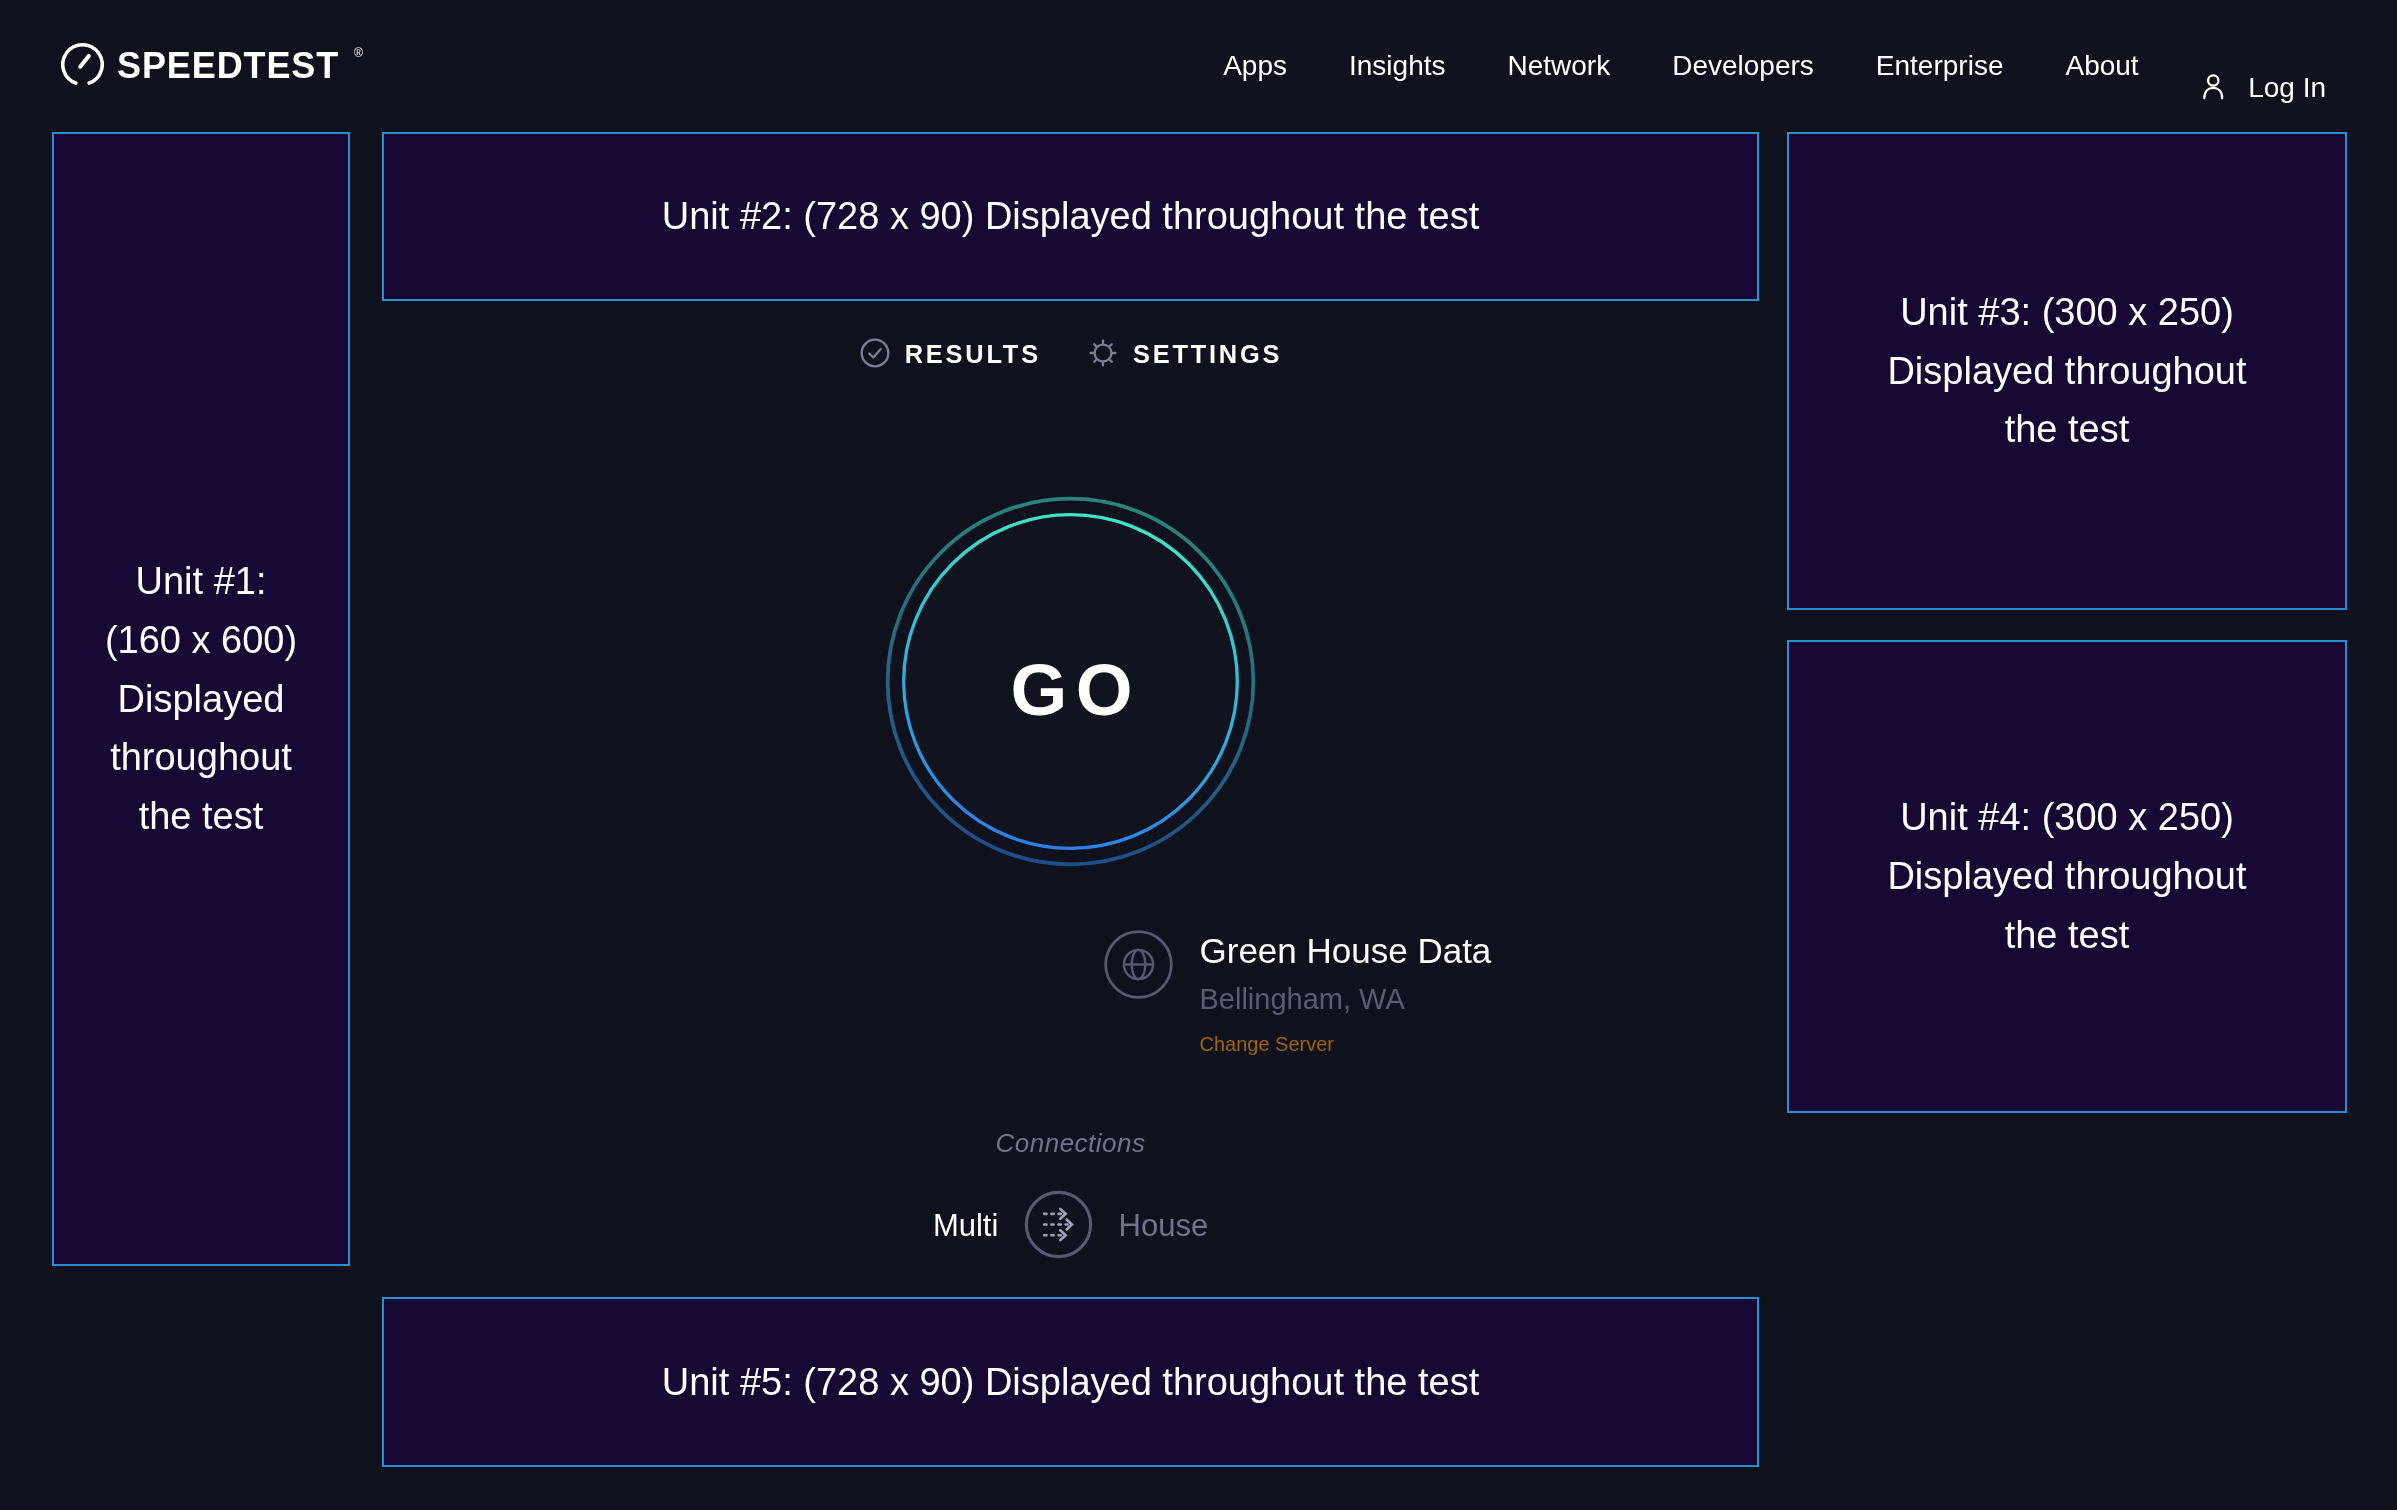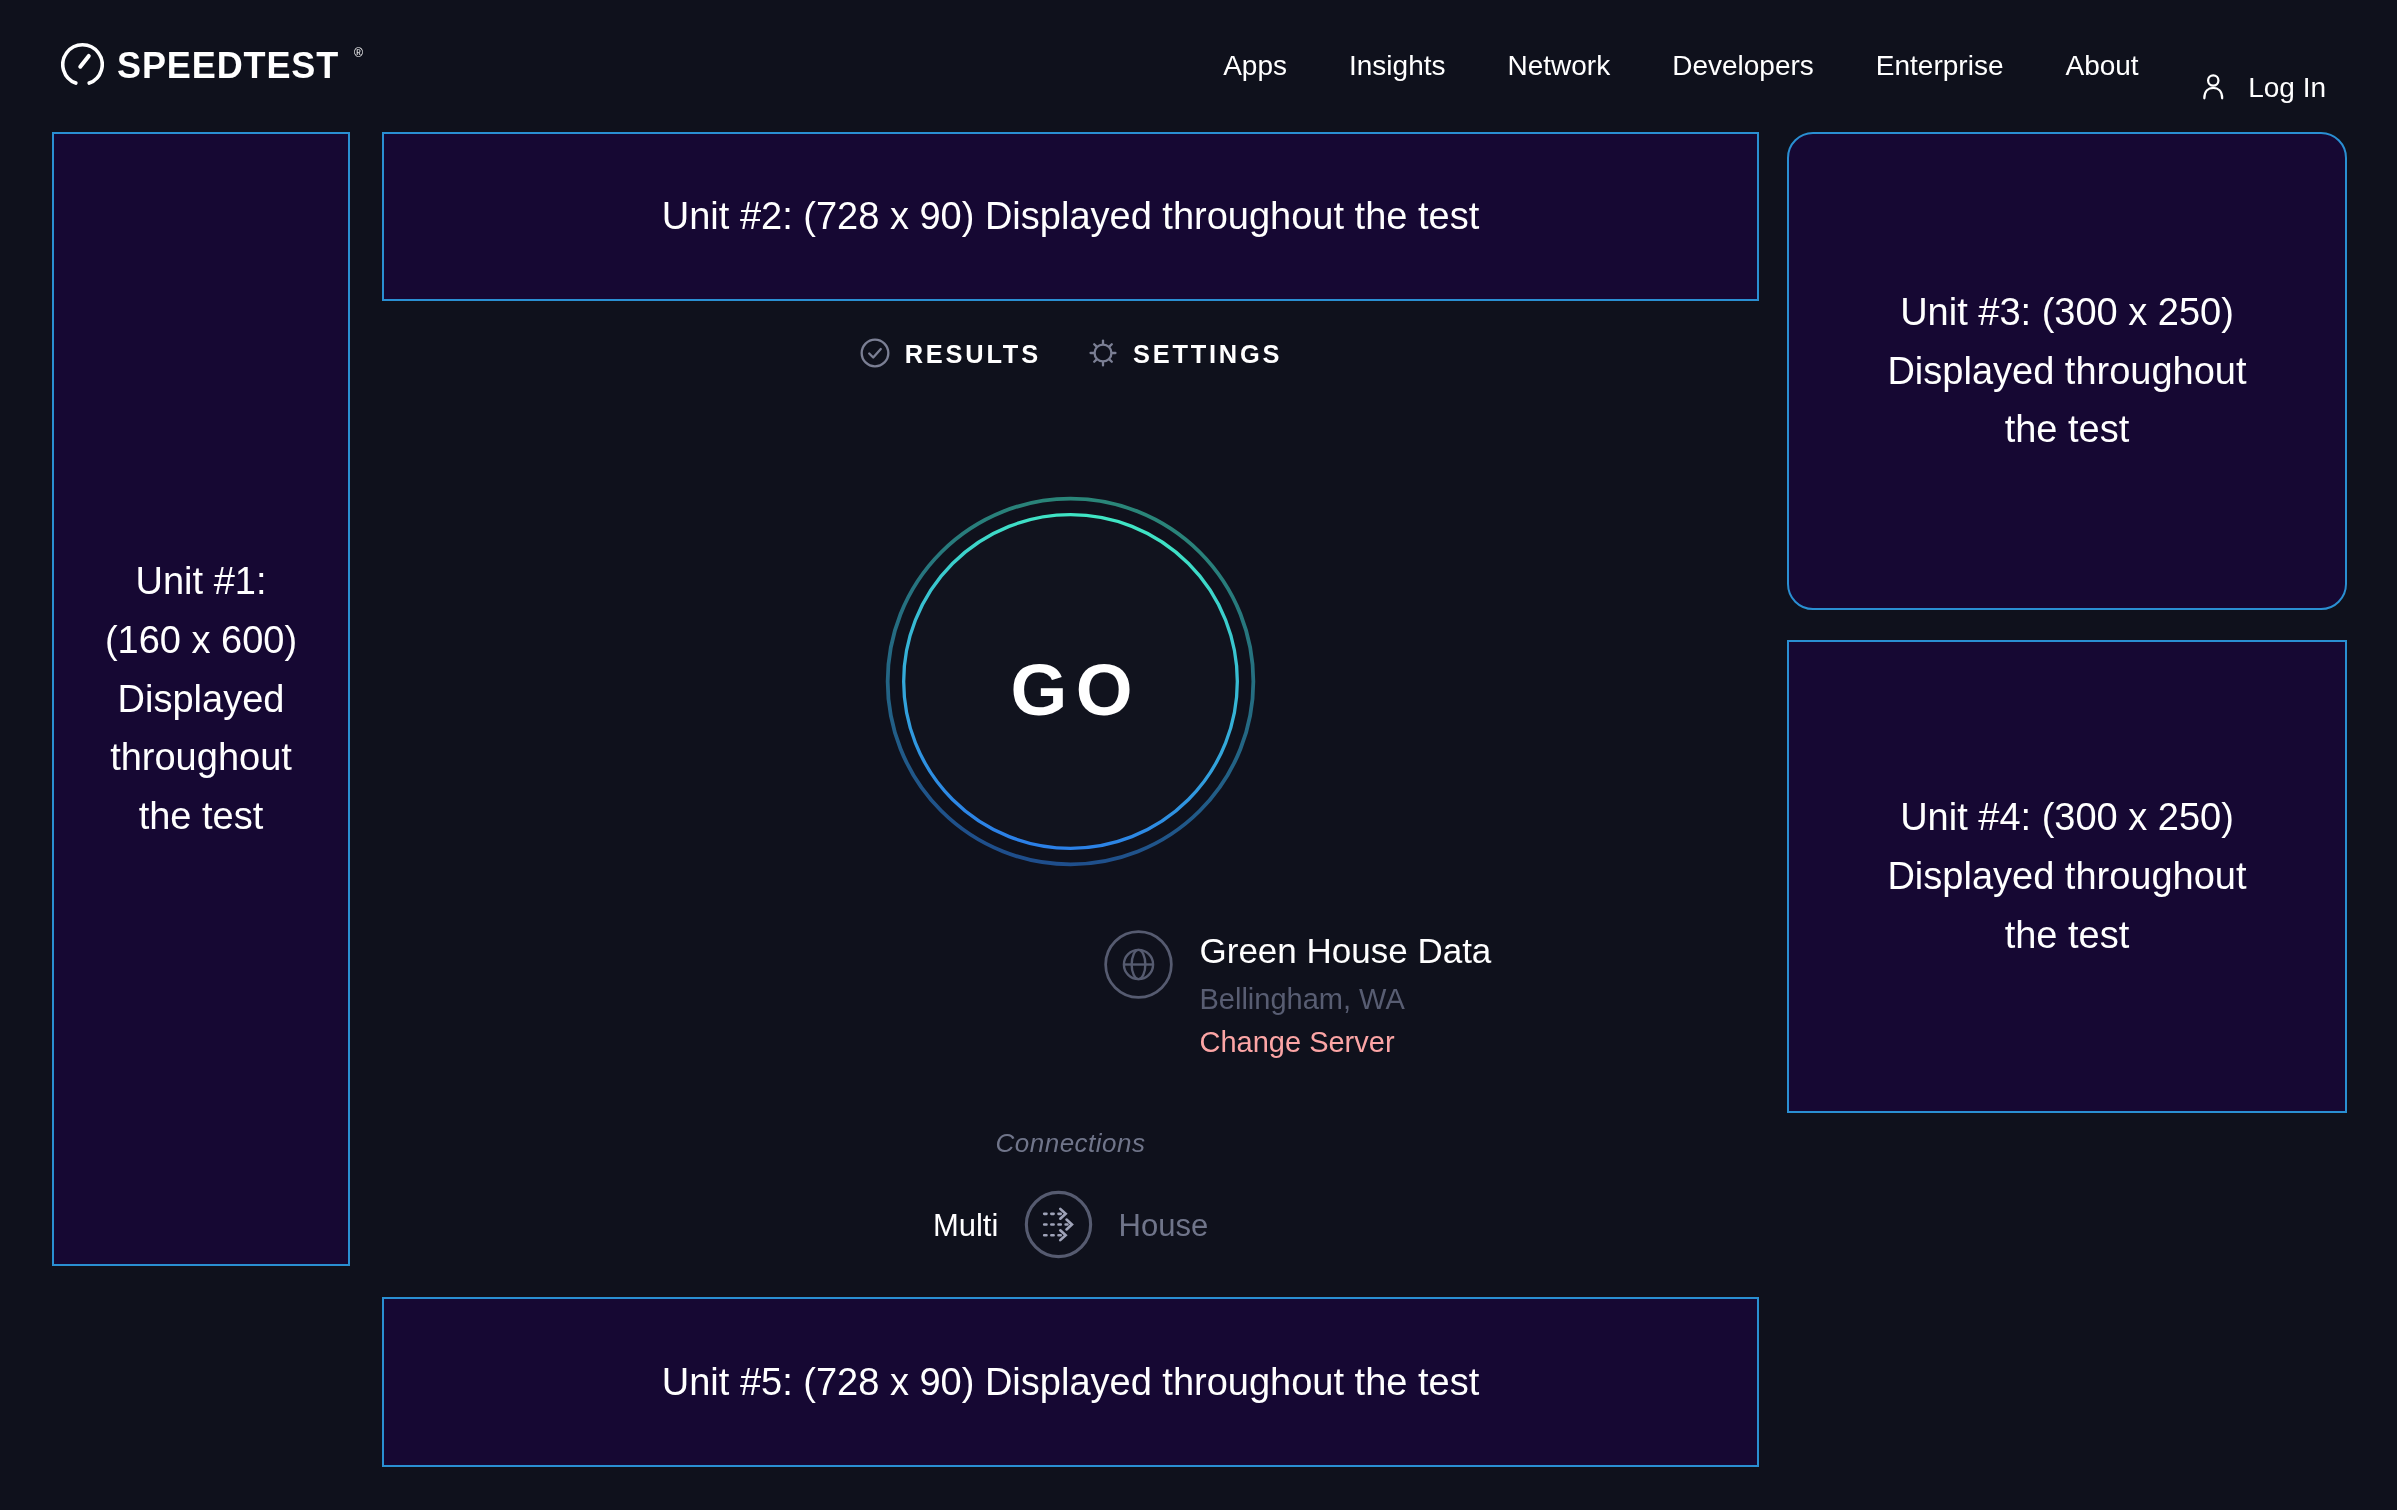--- a/index.html
+++ b/index.html
@@ -17,21 +17,21 @@
   .nav { display:flex; align-items:center; gap:62px; }
   .nav-item { color:#ffffff; font-size:28px; font-weight:400; cursor:pointer; white-space:nowrap; }
   .login { display:flex; align-items:center; gap:23px; cursor:pointer;margin-top:44px; }
 
   
   .ad { position:absolute; background:#160833; border:2.8px solid #2a8fd2;
         display:flex; align-items:center; justify-content:center; text-align:center;
         color:#ffffff; font-size:38px; line-height:1.55; cursor:pointer; }
   .ad-1 { left:52px;  top:132px;  width:298px;  height:1134px; padding:0 34px; }
   .ad-2 { left:382px; top:132px;  width:1377px; height:169px; }
-  .ad-3 { left:1787px; top:132px; width:560px;  height:478px; padding:0 74px;border-radius:26px; }
+  .ad-3 { left:1787px; top:132px; width:560px;  height:478px; padding:0 74px; }
   .ad-4 { left:1787px; top:640px; width:560px;  height:473px; padding:0 74px; }
   .ad-5 { left:382px; top:1297px; width:1377px; height:170px; }
 
   
   .tabs { position:absolute; left:788px; top:337px; width:565px;
           display:flex; justify-content:center; align-items:center; gap:46px; }
   .tab { display:flex; align-items:center; gap:14px; cursor:pointer; }
   .tab-label { color:#ffffff; font-size:25.4px; font-weight:700; letter-spacing:2.8px; }
 
   
@@ -48,21 +48,21 @@
   .isp-name { color:#ffffff; font-size:34px; font-weight:600; letter-spacing:1.4px; line-height:1.1; margin-top:5.6px; }
   .redacted-ip { margin-top:15px; width:205px; height:25.4px; border-radius:1.9px;
     background:repeating-linear-gradient(90deg,
       #4b4f64 0 15px, #20233a 15px 22.6px, #3a3d52 22.6px 38px, #15182b 38px 45px,
       #555a70 45px 62px, #262a40 62px 70px);
     filter:blur(1.4px); opacity:.95; }
   .server-group { position:absolute; top:928px; left:1102px; display:flex; align-items:flex-start; }
   .server-text { display:flex; flex-direction:column; align-items:flex-start; margin-left:24.5px; }
   .server-name { color:#ffffff; font-size:35px; font-weight:500; line-height:1.1; margin-top:3.8px; }
   .server-loc { color:#585d72; font-size:29px; margin-top:13px; }
-  .change-server { color:#fca5a5; font-size:29px; margin-top:10px; cursor:pointer; }
+  .change-server { color:#a16207; font-size:20px; margin-top:17px; cursor:pointer; }
 
   
   .connections { position:absolute; left:788px; top:1128px; width:565px;
                  display:flex; flex-direction:column; align-items:center; }
   .connections-title { color:#70758a; font-size:26px; letter-spacing:0.5px;font-style:italic; }
   .conn-row { margin-top:28px; display:flex; align-items:center; gap:22.6px; }
   .conn-multi { color:#ffffff; font-size:31px; font-weight:500; cursor:pointer; }
   .conn-single { color:#70758a; font-size:31px; cursor:pointer; }
   .conn-icon { cursor:pointer; }
 </style>

